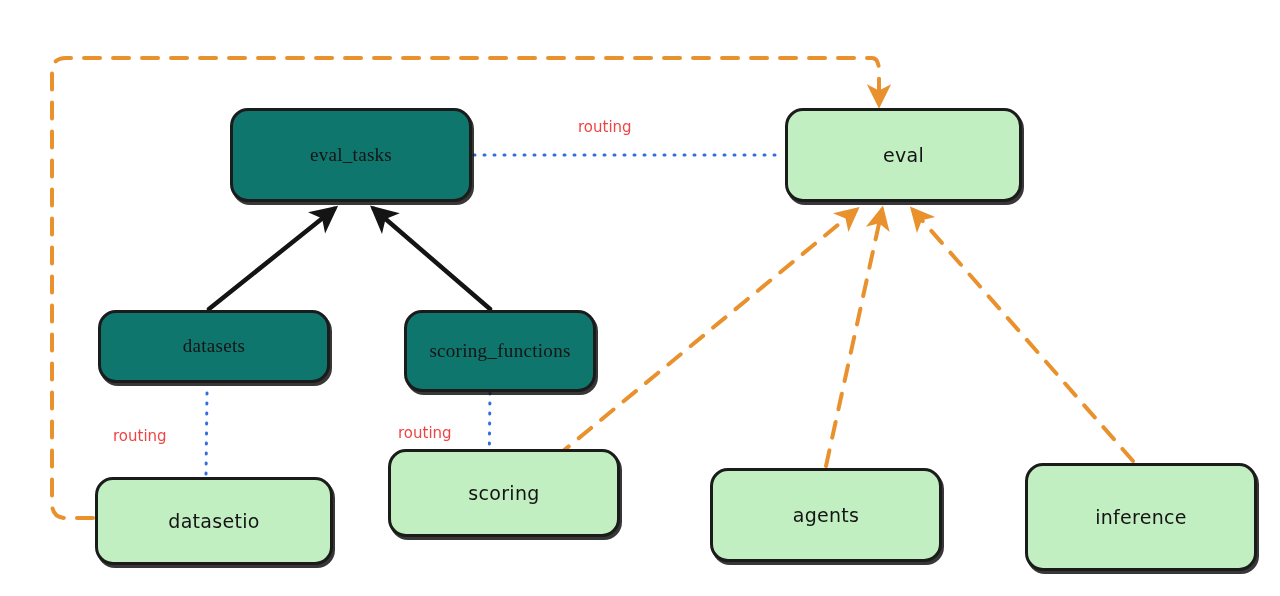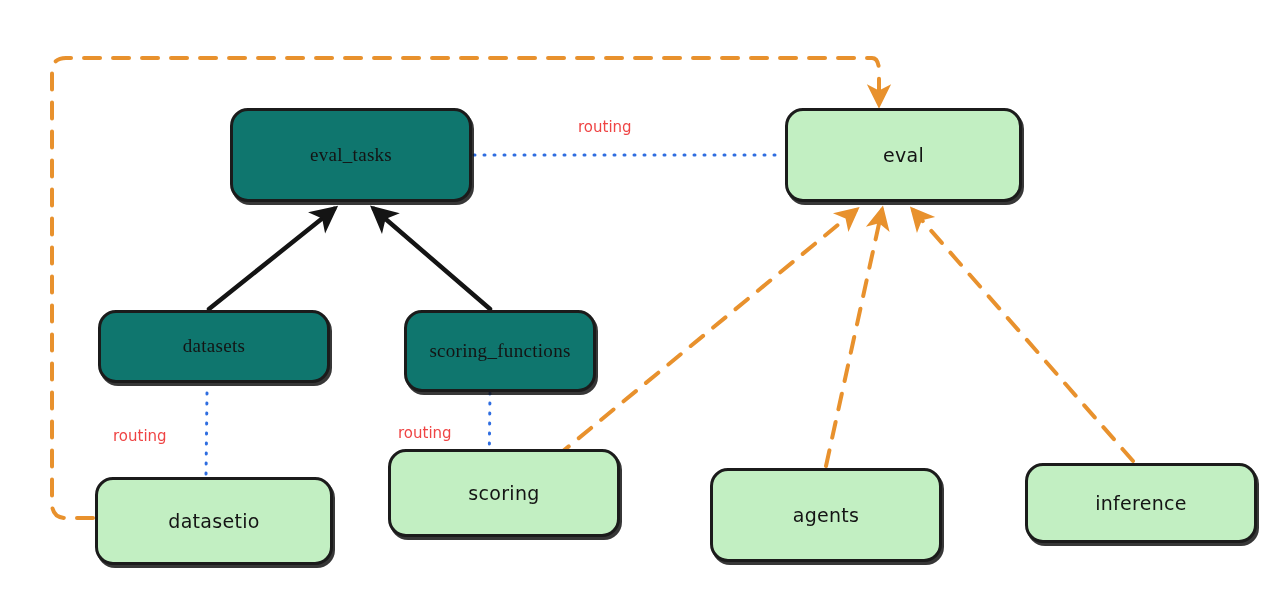--- a/index.html
+++ b/index.html
@@ -90,21 +90,21 @@
   </div>
 
   <div class="node green" style="left:388px;top:449px;width:232px;height:88px;">
     <span>scoring</span>
   </div>
 
   <div class="node green" style="left:710px;top:468px;width:232px;height:94px;">
     <span>agents</span>
   </div>
 
-  <div class="node green" style="left:1025px;top:463px;width:232px;height:80px;">
+  <div class="node green" style="left:1025px;top:463px;width:232px;height:108px;">
     <span>inference</span>
   </div>
 
   <div class="edge-label" style="left:578px;top:118px;">routing</div>
   <div class="edge-label" style="left:113px;top:427px;">routing</div>
   <div class="edge-label" style="left:398px;top:424px;">routing</div>
 
 </div>
 
 </body></html>

